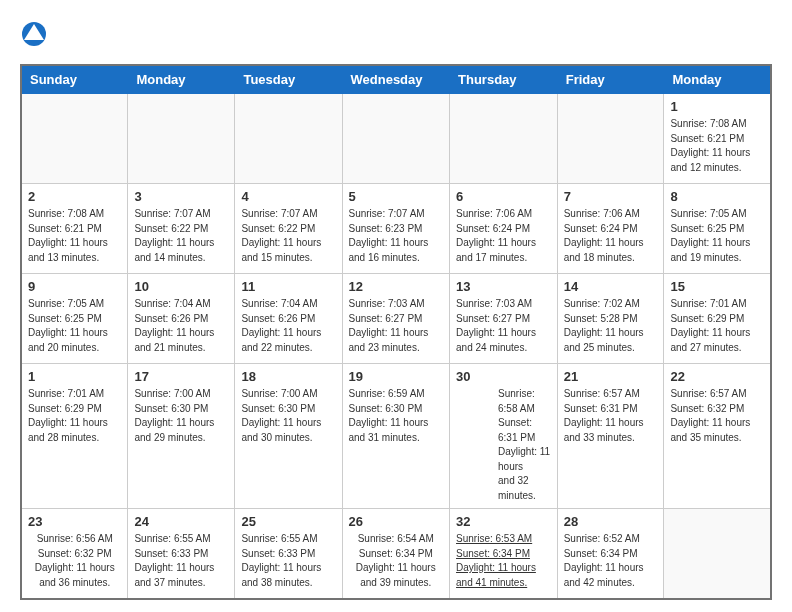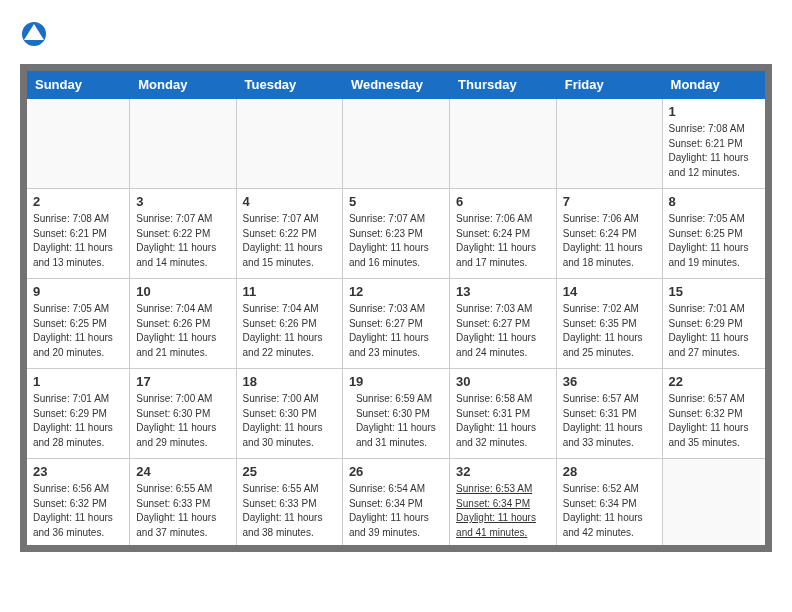--- a/index.html
+++ b/index.html
@@ -40,21 +40,21 @@
       font-weight: bold;
       color: #333;
     }
     .location {
       font-size: 15px;
       color: #555;
     }
     .calendar {
       width: 100%;
       border-collapse: collapse;
-      border: 7px solid #737373;
+      border: 2px solid #737373;
     }
     .calendar th {
       background: #1a6fc4;
       color: #fff;
       font-size: 13px;
       font-weight: bold;
       padding: 6px 8px;
       text-align: left;
       border: 1px solid #1a6fc4;
     }
@@ -213,21 +213,21 @@
         <td>
           <div class="day-number">13</div>
           <div class="day-info" style="white-space: pre-line;">Sunrise: 7:03 AM
 Sunset: 6:27 PM
 Daylight: 11 hours
 and 24 minutes.</div>
         </td>
         <td>
           <div class="day-number">14</div>
           <div class="day-info" style="white-space: pre-line;">Sunrise: 7:02 AM
-Sunset: 6:35 PM
+Sunset: 5:28 PM
 Daylight: 11 hours
 and 25 minutes.</div>
         </td>
         <td>
           <div class="day-number">15</div>
           <div class="day-info" style="white-space: pre-line;">Sunrise: 7:01 AM
 Sunset: 6:29 PM
 Daylight: 11 hours
 and 27 minutes.</div>
         </td>
@@ -249,72 +249,72 @@
         </td>
         <td>
           <div class="day-number">18</div>
           <div class="day-info" style="white-space: pre-line;">Sunrise: 7:00 AM
 Sunset: 6:30 PM
 Daylight: 11 hours
 and 30 minutes.</div>
         </td>
         <td>
           <div class="day-number">19</div>
-          <div class="day-info" style="white-space: pre-line; margin-left: 7px;">Sunrise: 6:59 AM
+          <div class="day-info" style="white-space: pre-line;">Sunrise: 6:59 AM
 Sunset: 6:30 PM
 Daylight: 11 hours
 and 31 minutes.</div>
         </td>
         <td>
           <div class="day-number">30</div>
-          <div class="day-info" style="white-space: pre-line;">Sunrise: 6:58 AM
+          <div class="day-info" style="white-space: pre-line; margin-left: 42px;">Sunrise: 6:58 AM
 Sunset: 6:31 PM
 Daylight: 11 hours
 and 32 minutes.</div>
         </td>
         <td>
-          <div class="day-number">36</div>
+          <div class="day-number">21</div>
           <div class="day-info" style="white-space: pre-line;">Sunrise: 6:57 AM
 Sunset: 6:31 PM
 Daylight: 11 hours
 and 33 minutes.</div>
         </td>
         <td>
           <div class="day-number">22</div>
           <div class="day-info" style="white-space: pre-line;">Sunrise: 6:57 AM
 Sunset: 6:32 PM
 Daylight: 11 hours
 and 35 minutes.</div>
         </td>
       </tr>
       <tr>
         <td>
           <div class="day-number">23</div>
-          <div class="day-info" style="white-space: pre-line;">Sunrise: 6:56 AM
+          <div class="day-info" style="white-space: pre-line; text-align: center;">Sunrise: 6:56 AM
 Sunset: 6:32 PM
 Daylight: 11 hours
 and 36 minutes.</div>
         </td>
         <td>
           <div class="day-number">24</div>
           <div class="day-info" style="white-space: pre-line;">Sunrise: 6:55 AM
 Sunset: 6:33 PM
 Daylight: 11 hours
 and 37 minutes.</div>
         </td>
         <td>
           <div class="day-number">25</div>
           <div class="day-info" style="white-space: pre-line;">Sunrise: 6:55 AM
 Sunset: 6:33 PM
 Daylight: 11 hours
 and 38 minutes.</div>
         </td>
         <td>
           <div class="day-number">26</div>
-          <div class="day-info" style="white-space: pre-line;">Sunrise: 6:54 AM
+          <div class="day-info" style="white-space: pre-line; text-align: center;">Sunrise: 6:54 AM
 Sunset: 6:34 PM
 Daylight: 11 hours
 and 39 minutes.</div>
         </td>
         <td>
           <div class="day-number">32</div>
           <div class="day-info" style="white-space: pre-line; text-decoration: underline;">Sunrise: 6:53 AM
 Sunset: 6:34 PM
 Daylight: 11 hours
 and 41 minutes.</div>

